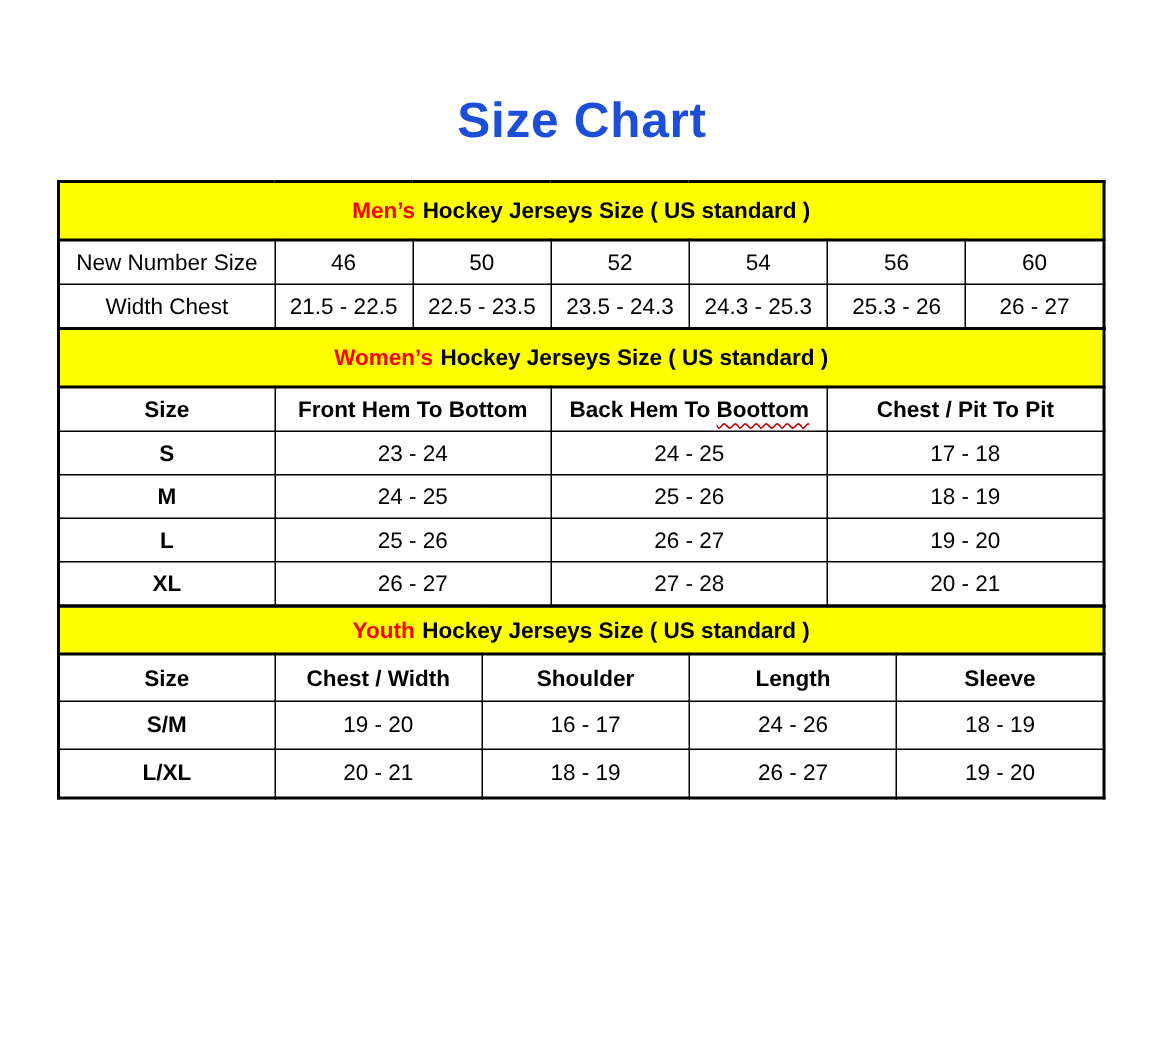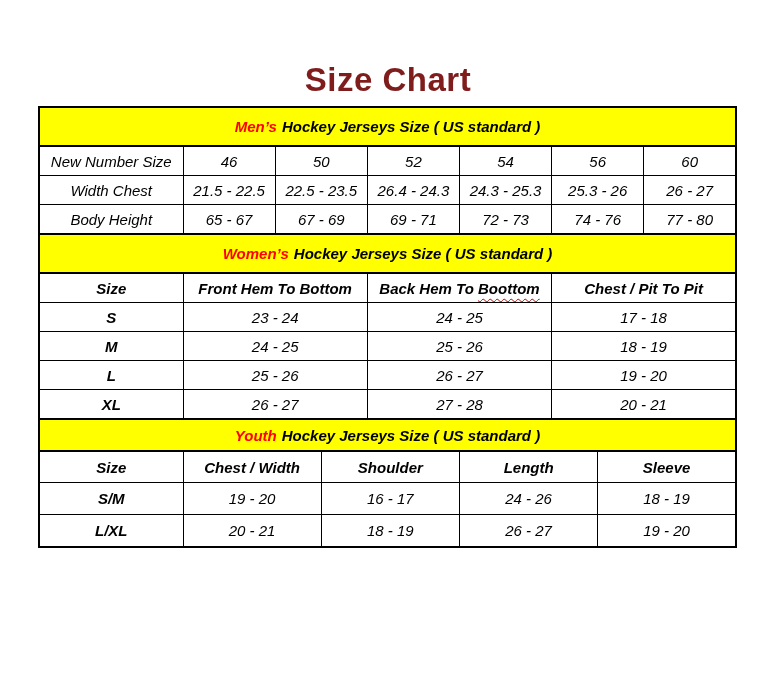--- a/index.html
+++ b/index.html
@@ -13,30 +13,29 @@
     overflow: hidden;
     font-family: "Liberation Sans", sans-serif;
     color: #000000;
     position: relative;
   }
   .page-title {
     padding-top: 62px;
     text-align: center;
     font-size: 33px;
     font-weight: bold;
-    color: #7f1d1d;
+    color: #1d4ed8;
     line-height: 1.1;
     letter-spacing: 0.5px;
   }
   .chart-wrap {
     position: absolute;
     left: 38px;
-    top: 106px;
+    top: 120px;
     width: 699px;
-    font-style: italic;
   }
   table.sizes {
     width: 100%;
     border-collapse: collapse;
     table-layout: fixed;
     border: 2px solid #000;
   }
   table.sizes + table.sizes {
     margin-top: -2px; 
   }
@@ -102,33 +101,24 @@
         <td>50</td>
         <td>52</td>
         <td>54</td>
         <td>56</td>
         <td>60</td>
       </tr>
       <tr class="data-row">
         <td class="rowlabel">Width Chest</td>
         <td>21.5 - 22.5</td>
         <td>22.5 - 23.5</td>
-        <td>26.4 - 24.3</td>
+        <td>23.5 - 24.3</td>
         <td>24.3 - 25.3</td>
         <td>25.3 - 26</td>
         <td>26 - 27</td>
-      </tr>
-      <tr class="data-row">
-        <td class="rowlabel">Body Height</td>
-        <td>65 - 67</td>
-        <td>67 - 69</td>
-        <td>69 - 71</td>
-        <td>72 - 73</td>
-        <td>74 - 76</td>
-        <td>77 - 80</td>
       </tr>
     </tbody>
   </table>
 
   <table class="sizes women">
     <colgroup>
         <col class="label-col">
         <col>
         <col>
         <col>

